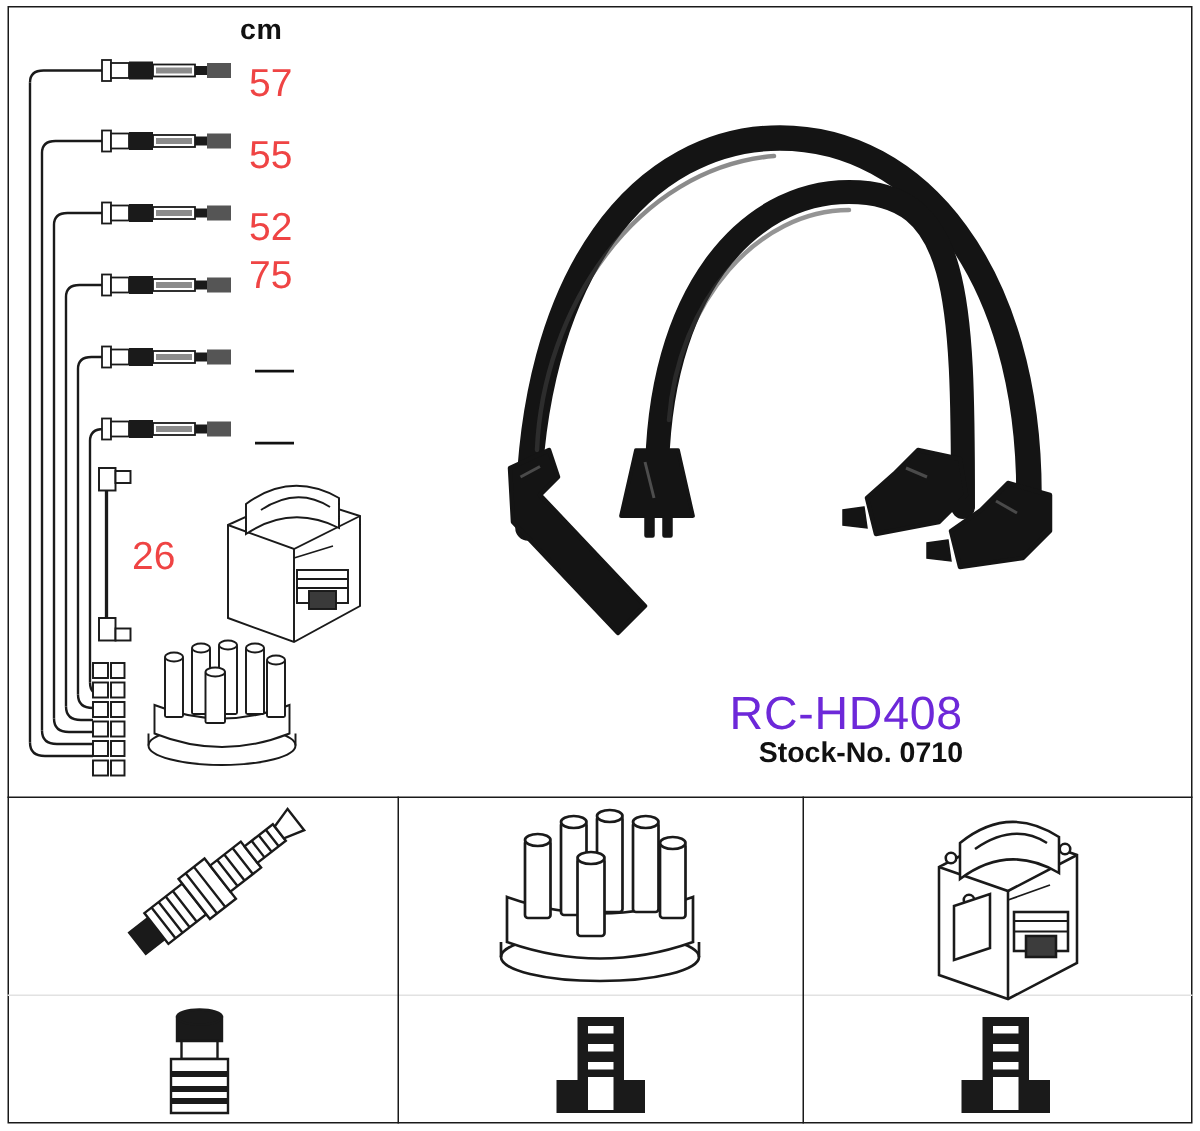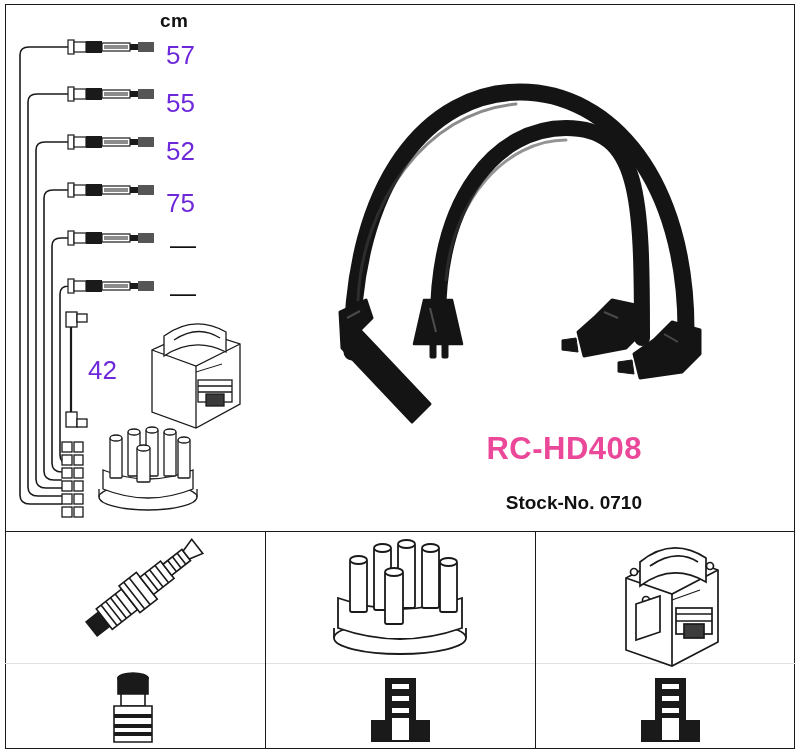--- a/index.html
+++ b/index.html
@@ -6,24 +6,24 @@
   body{width:800px;height:754px;font-family:"Liberation Sans",sans-serif;overflow:hidden;}
   .sheet{position:relative;width:668px;height:754px;background:#fff;}
   .frame{position:absolute;left:5px;top:4px;width:790px;height:745px;border:1px solid #1a1a1a;box-sizing:border-box;}
   .hdiv{position:absolute;left:5px;top:531px;width:790px;height:0;border-top:1px solid #1a1a1a;}
   .vdiv1{position:absolute;left:265px;top:531px;width:0;height:218px;border-left:1px solid #1a1a1a;}
   .vdiv2{position:absolute;left:535px;top:531px;width:0;height:218px;border-left:1px solid #1a1a1a;}
   .hdiv2{position:absolute;left:5px;top:663px;width:790px;height:0;border-top:1px solid #e2e2e2;}
 
   .cmcol{position:absolute;left:160px;top:10px;width:60px;text-align:left;}
   .cmhead{font-size:19px;font-weight:bold;color:#111;letter-spacing:.5px;}
-  .lenrow{position:absolute;left:166px;font-size:26px;color:#6d28d9;font-family:"Liberation Sans",sans-serif;}
+  .lenrow{position:absolute;left:166px;font-size:26px;color:#ef4444;font-family:"Liberation Sans",sans-serif;}
   .dash{position:absolute;left:170px;font-size:26px;color:#111;}
 
-  .title{position:absolute;right:26px;top:431px;font-size:31px;font-weight:bold;color:#ec4899;letter-spacing:.5px;}
+  .title{position:absolute;right:26px;top:458px;font-size:31px;font-weight:normal;color:#6d28d9;letter-spacing:.5px;}
   .stock{position:absolute;right:26px;top:492px;font-size:19px;font-weight:bold;color:#111;margin-left:23px;}
 
   svg{display:block;}
   .svgabs{position:absolute;left:0;top:0;}
 </style>
 </head>
 <body>
 
 <div class="sheet">
 
@@ -280,21 +280,21 @@
       <rect x="662" y="718" width="17" height="22" fill="#ffffff"></rect>
     </g>
   </svg>
 
   <div class="cmcol">
     <div class="cmhead">cm</div>
   </div>
   <div class="lenrow" style="top:40px">57</div>
   <div class="lenrow" style="top:88px">55</div>
   <div class="lenrow" style="top:136px">52</div>
-  <div class="lenrow" style="top:188px">75</div>
+  <div class="lenrow" style="top:168px">75</div>
   <div class="dash" style="top:230px">—</div>
   <div class="dash" style="top:278px">—</div>
-  <div class="lenrow" style="left:88px;top:355px">42</div>
+  <div class="lenrow" style="left:88px;top:355px">26</div>
 
   <div class="title">RC-HD408</div>
   <div class="stock">Stock-No. 0710</div>
 
 </div>
 
 </body></html>

